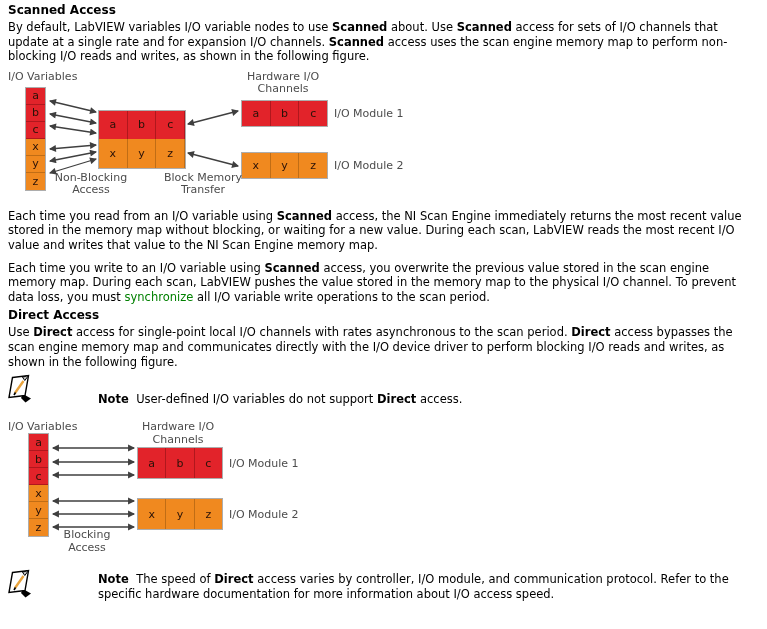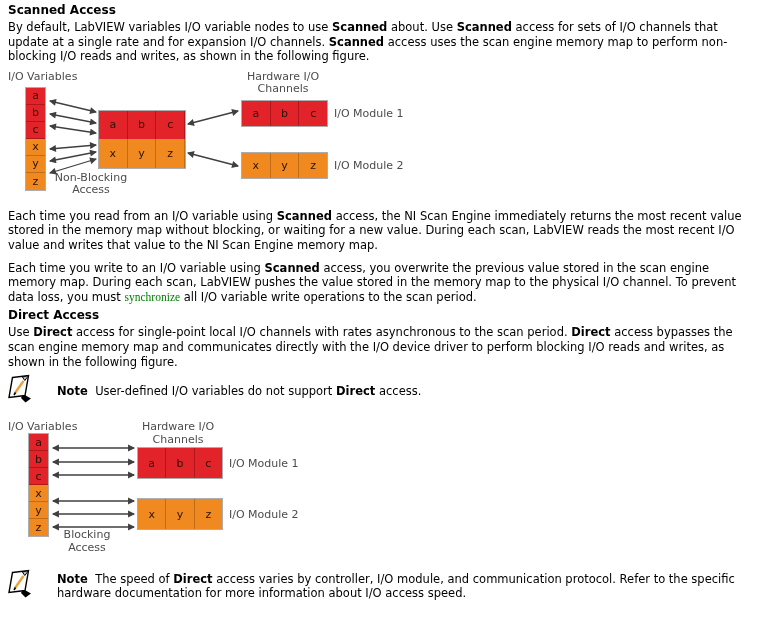--- a/index.html
+++ b/index.html
@@ -19,29 +19,30 @@
     font-size: 12px;
     line-height: 14px;
     margin: 0 0 3px 0;
   }
   .h2 { margin: 4px 0 3px 0; }
   p.body {
     margin: 0 0 0 0;
     line-height: 14.6px;
   }
   p.body b { font-weight: bold; }
-  a.link { color: #008000; text-decoration: none; cursor: pointer; font-family: Liberation Serif, serif; }
+  a.link { color: #008000; text-decoration: none; cursor: pointer; }
   .sp8  { height: 8px; }
   .sp3  { height: 3px; }
 
   
   .note {
     display: flex;
-    align-items: center;
+    align-items: flex-end;
     margin: 4px 0 0 0;
+    gap: 41px;
   }
   .note .icon-wrap { flex: 0 0 24px; margin-top: 1px; }
   .note .note-text {
     margin-left: 25px;
     line-height: 14.6px;
     padding-top: 3px;
   }
 
   
   .diagram { position: relative; width: 751px; }
@@ -165,20 +166,24 @@
       <div class="hcell">x</div>
       <div class="hcell">y</div>
       <div class="hcell">z</div>
     </div>
     <div class="dlabel" style="left:326px; top:95px">I/O Module 2</div>
 
     <div class="dlabel center" style="left:33px; top:107px; width:100px">
       <div>Non-Blocking</div>
       <div>Access</div>
     </div>
+    <div class="dlabel center" style="left:145px; top:107px; width:100px">
+      <div>Block Memory</div>
+      <div>Transfer</div>
+    </div>
   </div>
 
   <div class="sp3"></div>
   <p class="body"><span>Each time you read from an I/O variable using </span><b>Scanned</b><span> access, the NI Scan Engine immediately returns the most recent value stored in the memory map without blocking, or waiting for a new value. During each scan, LabVIEW reads the most recent I/O value and writes that value to the NI Scan Engine memory map.</span></p>
   <div class="sp8"></div>
   <p class="body"><span>Each time you write to an I/O variable using </span><b>Scanned</b><span> access, you overwrite the previous value stored in the scan engine memory map. During each scan, LabVIEW pushes the value stored in the memory map to the physical I/O channel. To prevent data loss, you must </span><a class="link">synchronize</a><span> all I/O variable write operations to the scan period.</span></p>
 
   <div class="h1 h2">Direct Access</div>
 
   <p class="body"><span>Use </span><b>Direct</b><span> access for single-point local I/O channels with rates asynchronous to the scan period. </span><b>Direct</b><span> access bypasses the scan engine memory map and communicates directly with the I/O device driver to perform blocking I/O reads and writes, as shown in the following figure.</span></p>

